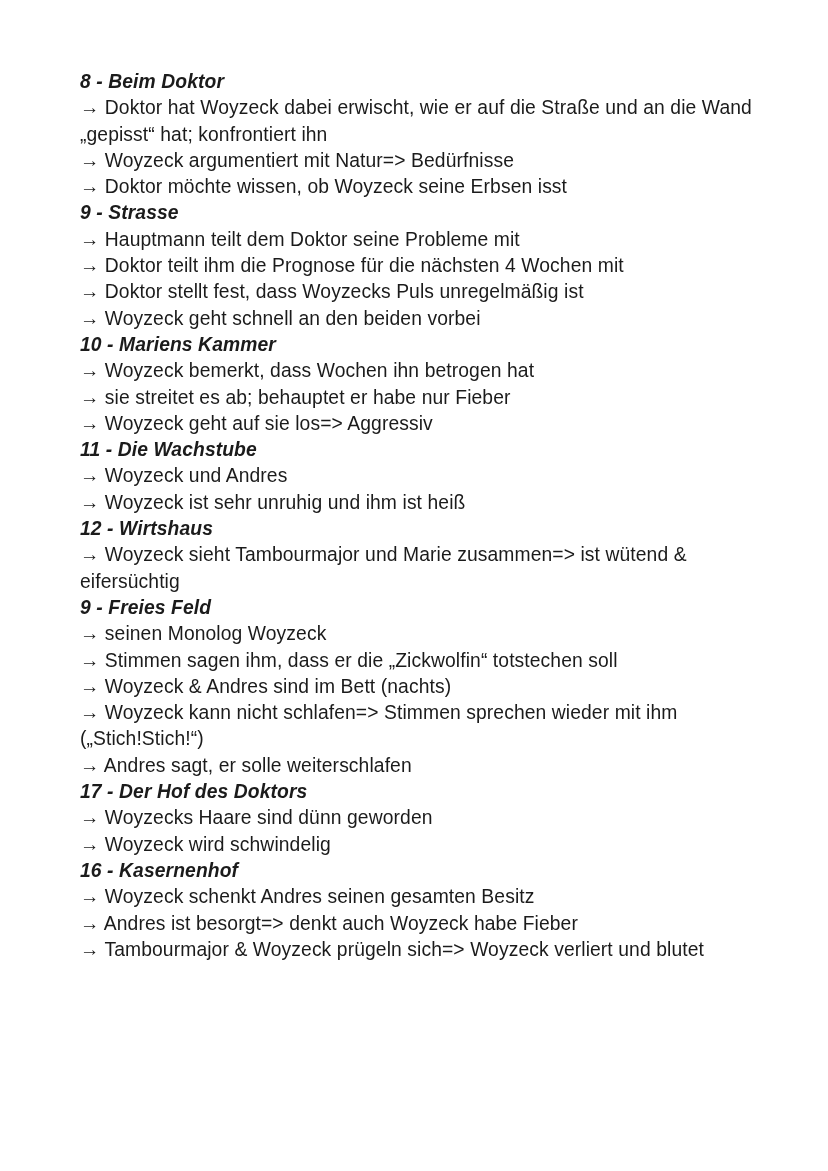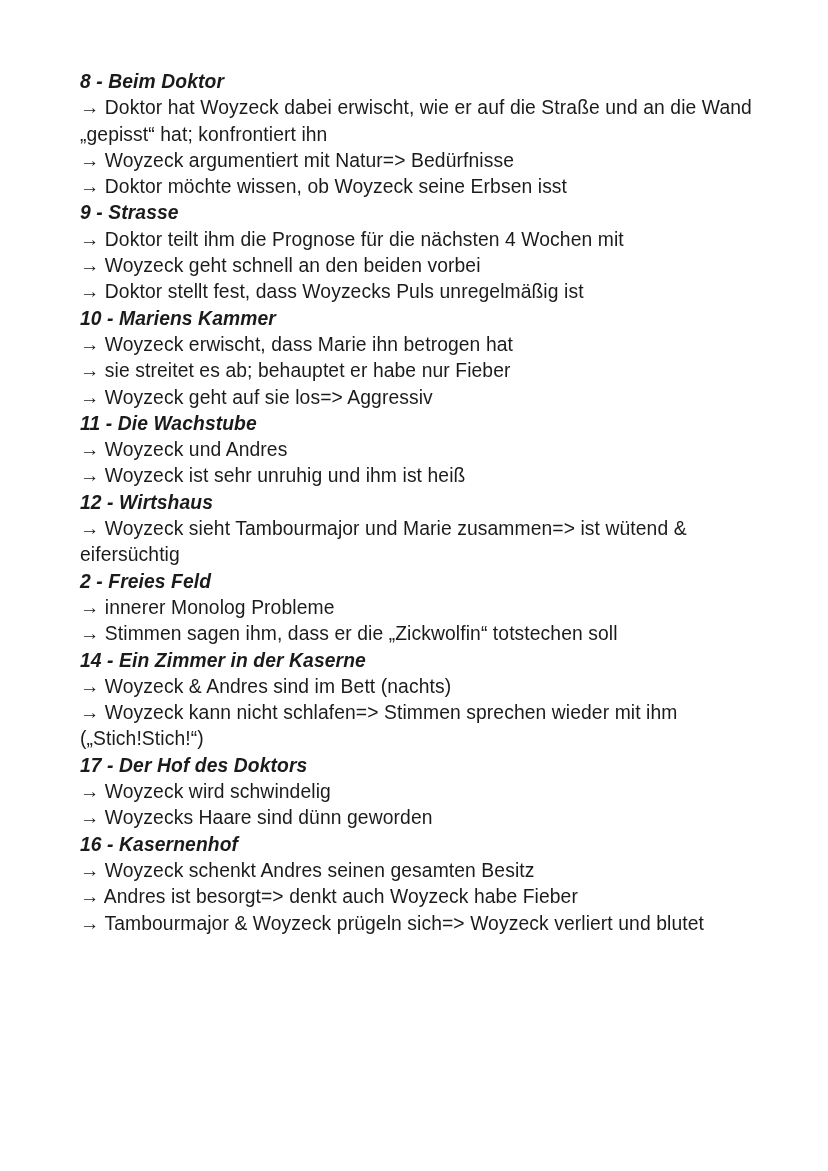--- a/index.html
+++ b/index.html
@@ -45,39 +45,40 @@
 <body>
 
 <div class="page">
   <div class="text-block" style="color: rgb(27, 27, 27);">
 
   <p class="section-heading">8 - Beim Doktor</p>
       <p class="bullet-item"><span class="arrow">→ </span><span>Doktor hat Woyzeck dabei erwischt, wie er auf die Straße und an die Wand „gepisst“ hat; konfrontiert ihn</span></p>
       <p class="bullet-item"><span class="arrow">→ </span><span>Woyzeck argumentiert mit Natur=&gt; Bedürfnisse</span></p>
       <p class="bullet-item"><span class="arrow">→ </span><span>Doktor möchte wissen, ob Woyzeck seine Erbsen isst</span></p>
       <p class="section-heading">9 - Strasse</p>
+      <p class="bullet-item"><span class="arrow">→ </span><span>Hauptmann teilt dem Doktor seine Probleme mit</span></p>
       <p class="bullet-item"><span class="arrow">→ </span><span>Doktor teilt ihm die Prognose für die nächsten 4 Wochen mit</span></p>
+      <p class="bullet-item"><span class="arrow">→ </span><span>Doktor stellt fest, dass Woyzecks Puls unregelmäßig ist</span></p>
       <p class="bullet-item"><span class="arrow">→ </span><span>Woyzeck geht schnell an den beiden vorbei</span></p>
-      <p class="bullet-item"><span class="arrow">→ </span><span>Doktor stellt fest, dass Woyzecks Puls unregelmäßig ist</span></p>
       <p class="section-heading">10 - Mariens Kammer</p>
-      <p class="bullet-item"><span class="arrow">→ </span><span>Woyzeck erwischt, dass Marie ihn betrogen hat</span></p>
+      <p class="bullet-item"><span class="arrow">→ </span><span>Woyzeck bemerkt, dass Wochen ihn betrogen hat</span></p>
       <p class="bullet-item"><span class="arrow">→ </span><span>sie streitet es ab; behauptet er habe nur Fieber</span></p>
       <p class="bullet-item"><span class="arrow">→ </span><span>Woyzeck geht auf sie los=&gt; Aggressiv</span></p>
       <p class="section-heading">11 - Die Wachstube</p>
       <p class="bullet-item"><span class="arrow">→ </span><span>Woyzeck und Andres</span></p>
       <p class="bullet-item"><span class="arrow">→ </span><span>Woyzeck ist sehr unruhig und ihm ist heiß</span></p>
       <p class="section-heading">12 - Wirtshaus</p>
       <p class="bullet-item"><span class="arrow">→ </span><span>Woyzeck sieht Tambourmajor und Marie zusammen=&gt; ist wütend &amp; eifersüchtig</span></p>
-      <p class="section-heading">2 - Freies Feld</p>
-      <p class="bullet-item"><span class="arrow">→ </span><span>innerer Monolog Probleme</span></p>
+      <p class="section-heading">9 - Freies Feld</p>
+      <p class="bullet-item"><span class="arrow">→ </span><span>seinen Monolog Woyzeck</span></p>
       <p class="bullet-item"><span class="arrow">→ </span><span>Stimmen sagen ihm, dass er die „Zickwolfin“ totstechen soll</span></p>
-      <p class="section-heading">14 - Ein Zimmer in der Kaserne</p>
       <p class="bullet-item"><span class="arrow">→ </span><span>Woyzeck &amp; Andres sind im Bett (nachts)</span></p>
       <p class="bullet-item"><span class="arrow">→ </span><span>Woyzeck kann nicht schlafen=&gt; Stimmen sprechen wieder mit ihm („Stich!Stich!“)</span></p>
+      <p class="bullet-item"><span class="arrow">→ </span><span>Andres sagt, er solle weiterschlafen</span></p>
       <p class="section-heading">17 - Der Hof des Doktors</p>
+      <p class="bullet-item"><span class="arrow">→ </span><span>Woyzecks Haare sind dünn geworden</span></p>
       <p class="bullet-item"><span class="arrow">→ </span><span>Woyzeck wird schwindelig</span></p>
-      <p class="bullet-item"><span class="arrow">→ </span><span>Woyzecks Haare sind dünn geworden</span></p>
       <p class="section-heading">16 - Kasernenhof</p>
       <p class="bullet-item"><span class="arrow">→ </span><span>Woyzeck schenkt Andres seinen gesamten Besitz</span></p>
       <p class="bullet-item"><span class="arrow">→ </span><span>Andres ist besorgt=&gt; denkt auch Woyzeck habe Fieber</span></p>
       <p class="bullet-item"><span class="arrow">→ </span><span>Tambourmajor &amp; Woyzeck prügeln sich=&gt; Woyzeck verliert und blutet</span></p>
     </div>
 </div>
 
 </body></html>

